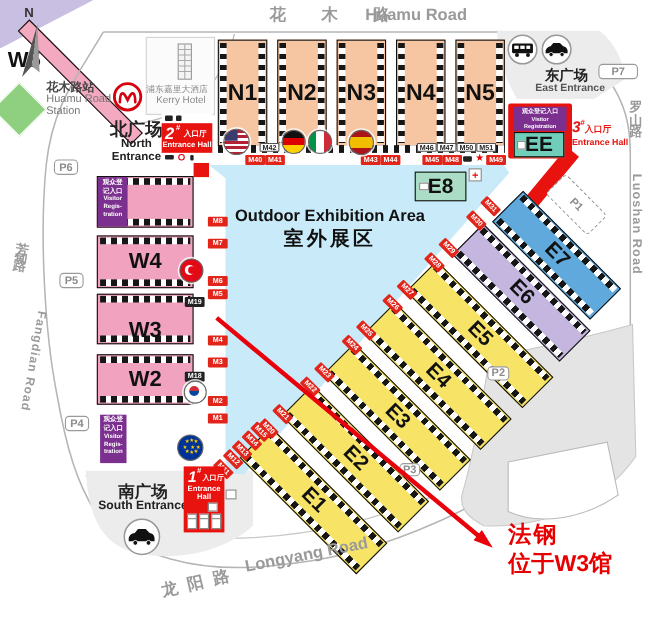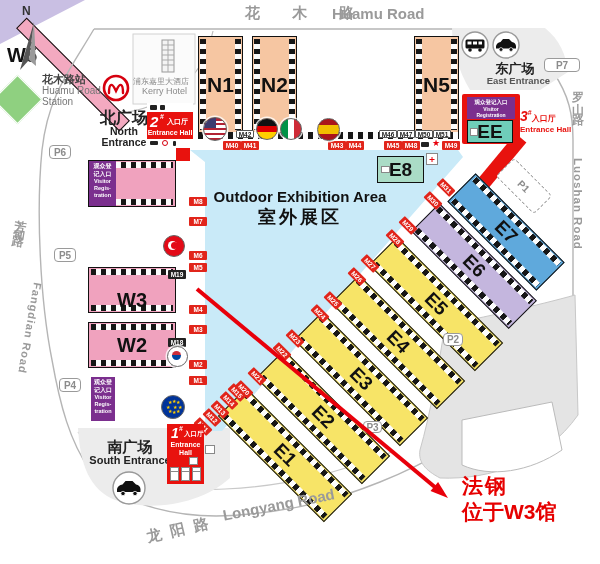--- a/index.html
+++ b/index.html
@@ -205,29 +205,44 @@
 <div class="hall hallN" style="left: 198px; top: 36px; width: 45px; height: 97px; background: rgb(246, 198, 162); z-index: 2;">
       <div class="dockV" style="left: 1px;"></div>
       <div class="dockV" style="right: 1px;"></div>
       <div style="position: relative; z-index: 2;">N1</div>
     </div>
     <div class="hall hallN" style="left: 252px; top: 36px; width: 45px; height: 97px; background: rgb(246, 198, 162); z-index: 2;">
       <div class="dockV" style="left: 1px;"></div>
       <div class="dockV" style="right: 1px;"></div>
       <div style="position: relative; z-index: 2;">N2</div>
     </div>
+    <div class="hall hallN" style="left: 306px; top: 36px; width: 45px; height: 97px; background: rgb(246, 198, 162); z-index: 2;">
+      <div class="dockV" style="left: 1px;"></div>
+      <div class="dockV" style="right: 1px;"></div>
+      <div style="position: relative; z-index: 2;">N3</div>
+    </div>
+    <div class="hall hallN" style="left: 360px; top: 36px; width: 45px; height: 97px; background: rgb(246, 198, 162); z-index: 2;">
+      <div class="dockV" style="left: 1px;"></div>
+      <div class="dockV" style="right: 1px;"></div>
+      <div style="position: relative; z-index: 2;">N4</div>
+    </div>
     <div class="hall hallN" style="left: 414px; top: 36px; width: 45px; height: 97px; background: rgb(246, 198, 162); z-index: 2;">
       <div class="dockV" style="left: 1px;"></div>
       <div class="dockV" style="right: 1px;"></div>
       <div style="position: relative; z-index: 2;">N5</div>
     </div>
     <div class="dashband" style="left: 198px; top: 132px; width: 261px; height: 7px; z-index: 2;"></div>
     <div class="hall hallW" style="left: 88px; top: 160px; width: 88px; height: 47px; background: rgb(240, 162, 190); z-index: 2;">
       <div class="dockH" style="top: 1px;"></div>
       <div class="dockH" style="bottom: 1px;"></div>
+    </div>
+    <div class="hall hallW" style="left: 88px; top: 214px; width: 88px; height: 48px; background: rgb(240, 162, 190); z-index: 2;">
+      <div class="dockH" style="top: 1px;"></div>
+      <div class="dockH" style="bottom: 1px;"></div>
+      <div style="position: relative; z-index: 2;">W4</div>
     </div>
     <div class="hall hallW" style="left: 88px; top: 267px; width: 88px; height: 46px; background: rgb(240, 162, 190); z-index: 2; align-items: flex-end;">
       <div class="dockH" style="top: 1px;"></div>
       <div class="dockH" style="bottom: 1px;"></div>
       <div style="position: relative; z-index: 2;">W3</div>
     </div>
     <div class="hall hallW" style="left: 88px; top: 322px; width: 88px; height: 46px; background: rgb(240, 162, 190); z-index: 2;">
       <div class="dockH" style="top: 1px;"></div>
       <div class="dockH" style="bottom: 1px;"></div>
       <div style="position: relative; z-index: 2;">W2</div>

